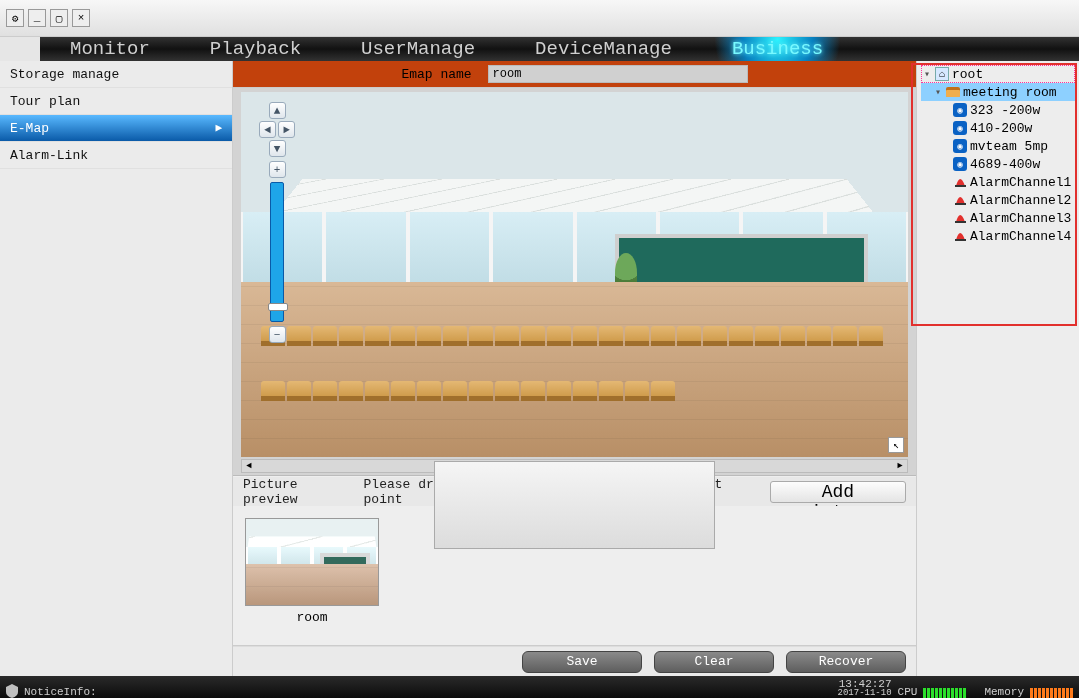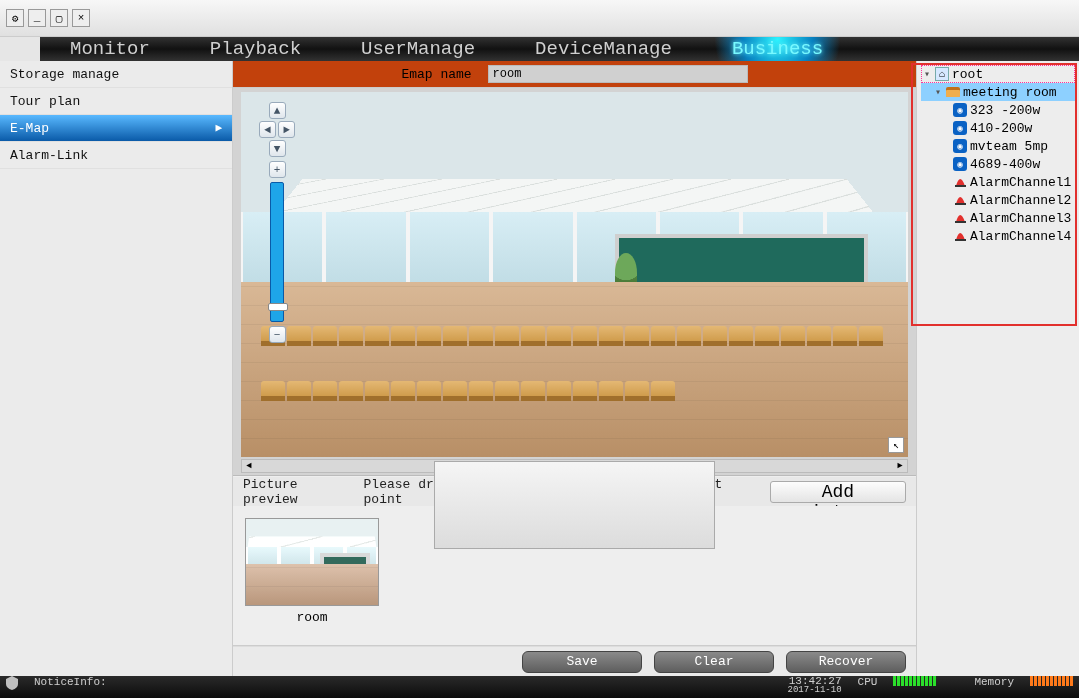--- a/index.html
+++ b/index.html
@@ -89,21 +89,21 @@
 .tnode .exp { width: 10px; font-size: 10px; color: #555; text-align: center; }
 .tnode .ic { width: 14px; height: 14px; display: inline-flex; align-items: center; justify-content: center; font-size: 10px; }
 .ic.root { background: #d6e8ff; border: 1px solid #7aa; }
 .ic.folder svg { width: 14px; height: 10px; }
 .ic.cam { background: #0a62c4; color: #fff; border-radius: 3px; font-size: 9px; }
 .ic.alarm svg { width: 13px; height: 12px; }
 .tnode.sel { border: 1px dotted #f39; }
 .tnode.hl { background: #8dd0ff; }
 
 
-.statusbar { position: absolute; left: 0; right: 0; bottom: 0; height: 22px; background: linear-gradient(#2a2a2a,#0c0c0c); color: #cfcfcf; display: flex; align-items: flex-start; font-size: 11px; padding: 0 6px; gap: 16px; }
+.statusbar { position: absolute; left: 0; right: 0; bottom: 0; height: 22px; background: linear-gradient(#2a2a2a,#0c0c0c); color: #cfcfcf; display: flex; align-items: flex-end; font-size: 11px; padding: 0 6px; gap: 6px; }
 .statusbar .shield { width: 12px; height: 14px; }
 .statusbar .spacer { flex: 1; }
 .meter { display: inline-flex; gap: 1px; }
 .meter span { width: 3px; height: 10px; }
 .meter.cpu span { background: #2bdf2b; }
 .meter.mem span { background: #ff7a1a; }
 </style>
 </head>
 <body>
 

